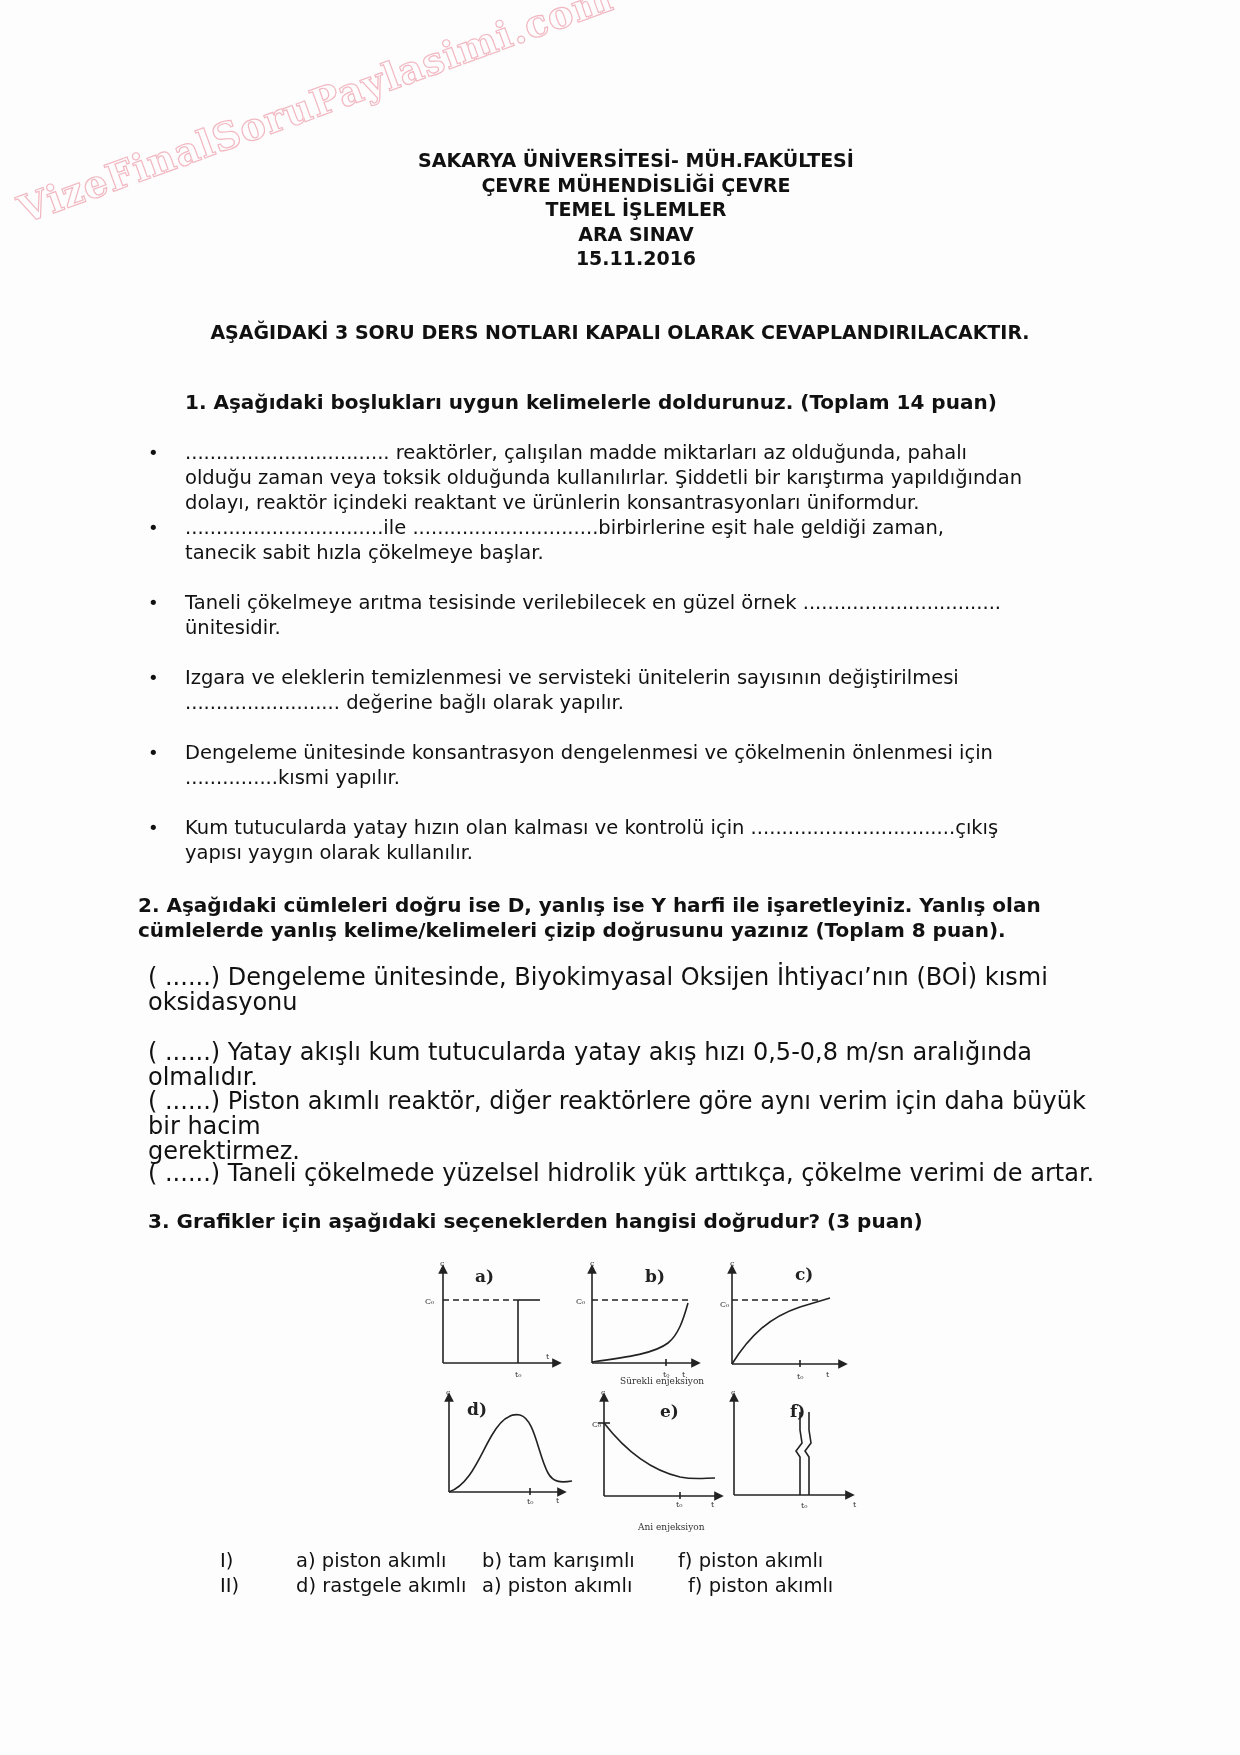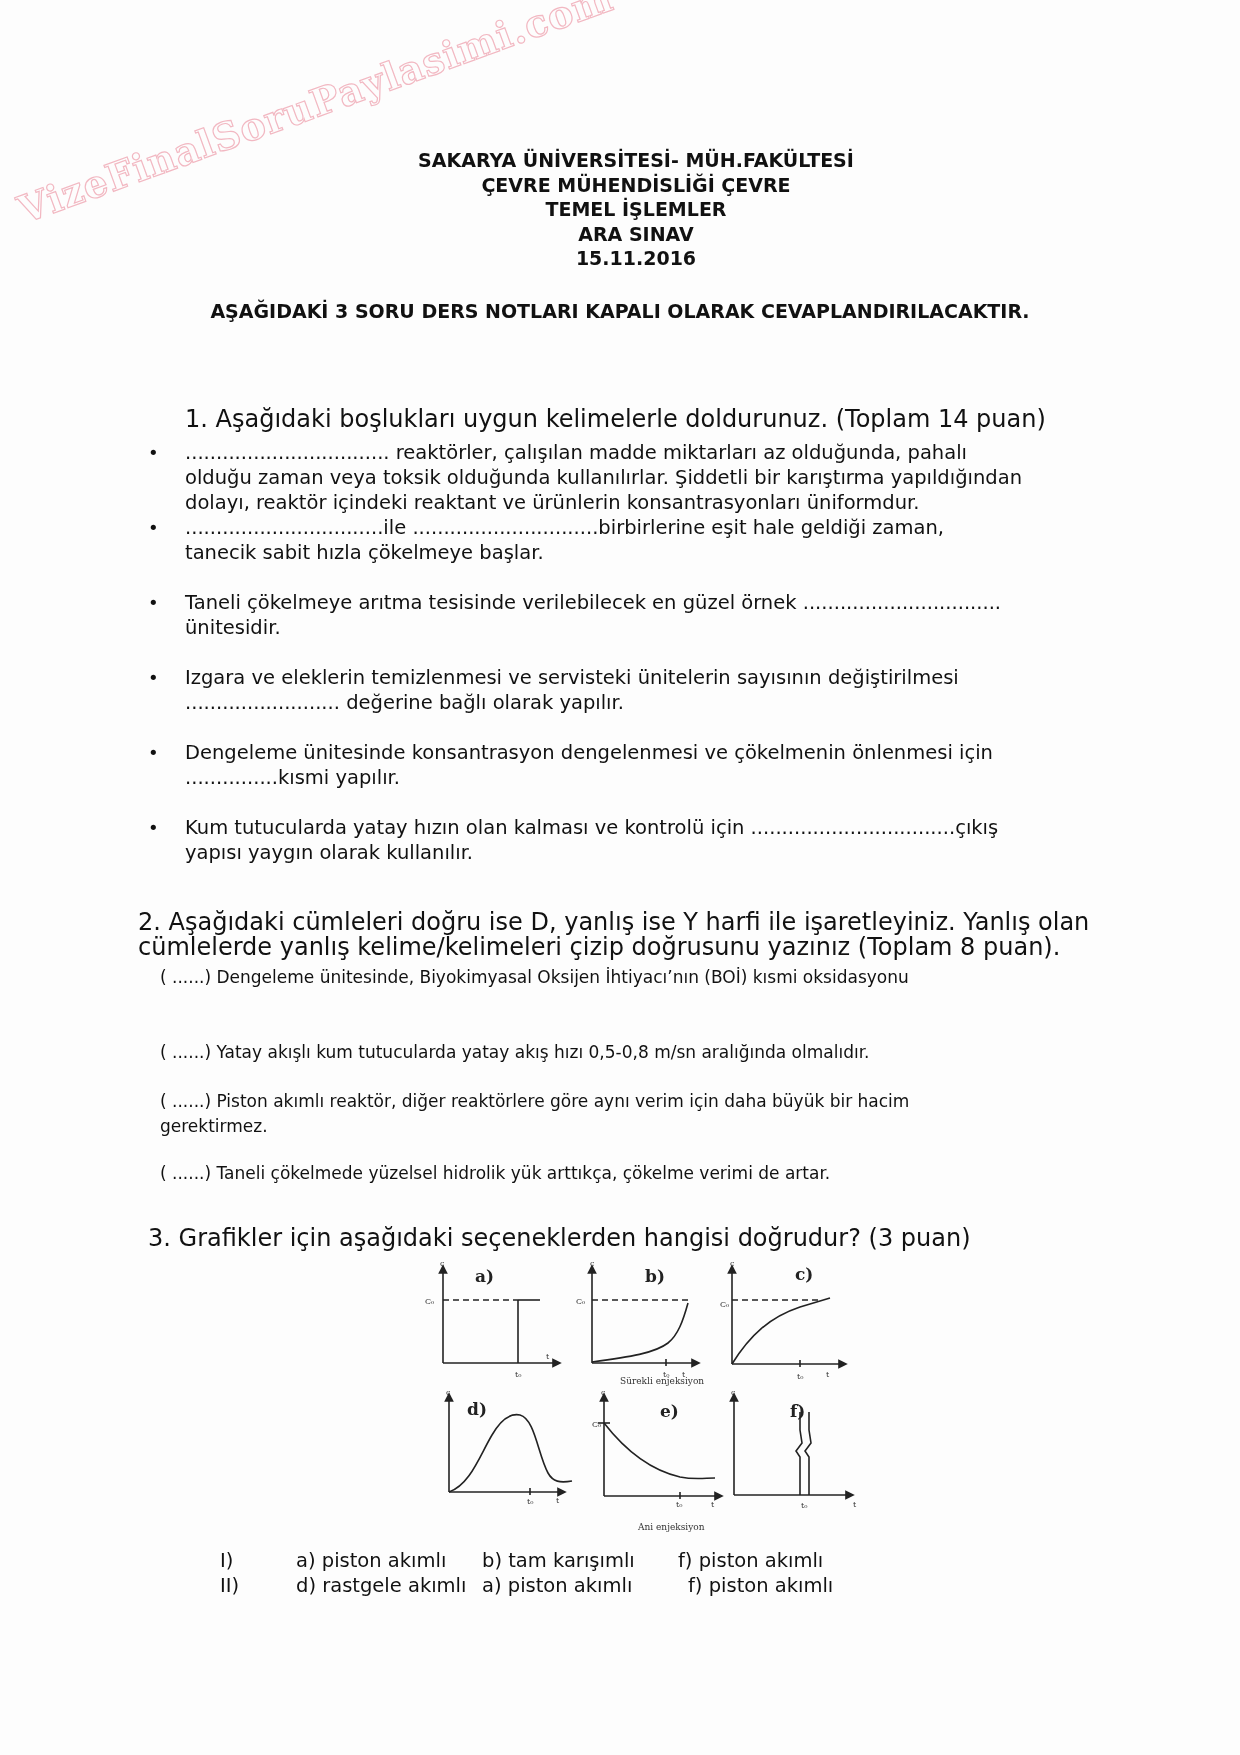--- a/index.html
+++ b/index.html
@@ -13,37 +13,37 @@
     color: transparent; -webkit-text-stroke: 1.2px #f2b8c2;
     transform: rotate(-20deg); transform-origin: left top;
     white-space: nowrap; letter-spacing: 1px;
     top: 190px; left: 12px;
   }
   .header {
     position: absolute; top: 148px; left: 0; width: 1240px; text-align: center;
     font-weight: bold; font-size: 19px; line-height: 24.5px; padding-left: 16px;
   }
   .instr {
-    position: absolute; top: 299px; left: 0; width: 1240px; text-align: center;
+    position: absolute; top: 320px; left: 0; width: 1240px; text-align: center;
     font-weight: bold; font-size: 19px; line-height: 24.5px;
   }
   .q-title {
-    position: absolute; font-weight: normal; font-size: 24px; line-height: 25px; margin-top: 17px;
+    position: absolute; font-weight: bold; font-size: 20px; line-height: 25px;
   }
   .q1-title { top: 390px; left: 185px; }
   .bullets { position: absolute; left: 148px; top: 440px; width: 950px; }
   .bullet {
     position: relative; padding-left: 37px; font-size: 19.5px; line-height: 25px;
   }
   .bullet .dot {
     position: absolute; left: 0; top: 0; width: 10px; font-size: 18px;
   }
   .b-gap { margin-top: 25px; }
   .q2-title { top: 893px; left: 138px; width: 960px; }
-  .tf { position: absolute; left: 160px; width: 960px; font-size: 17px; line-height: 25px; }
+  .tf { position: absolute; left: 148px; width: 960px; font-size: 24px; line-height: 25px; }
   .q3-title { top: 1209px; left: 148px; }
   .graphs { position: absolute; left: 420px; top: 1255px; width: 470px; height: 280px; }
   .graphs svg { display: block; }
   .options { position: absolute; left: 220px; top: 1549px; font-size: 19.5px; line-height: 24.5px; }
   .opt-row { display: flex; }
   .opt-num { width: 76px; }
 </style>
 </head>
 <body>
 

